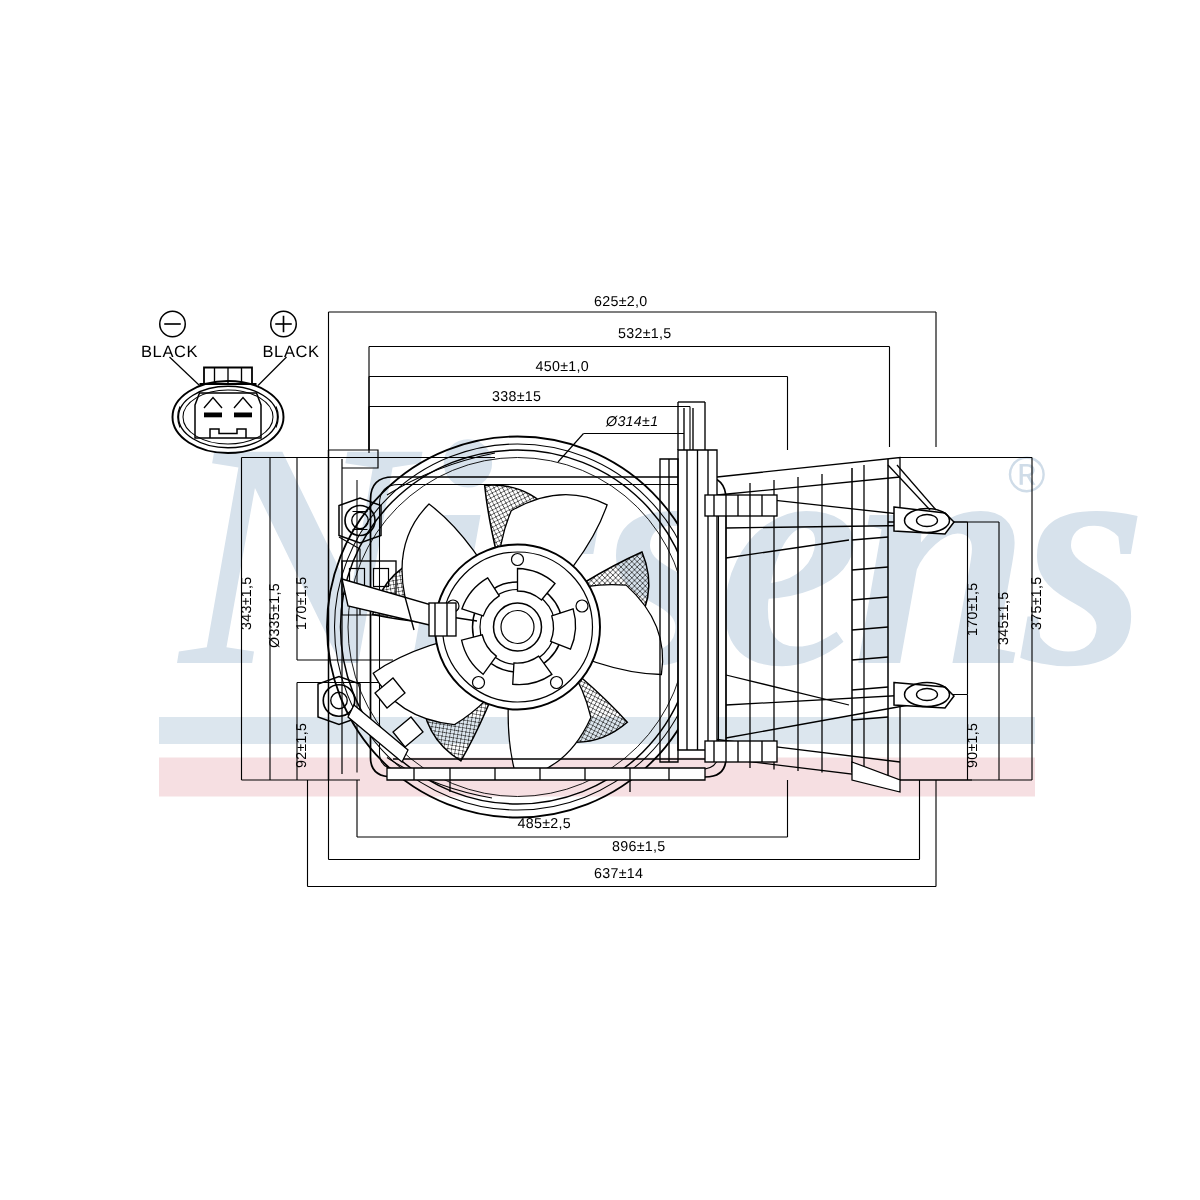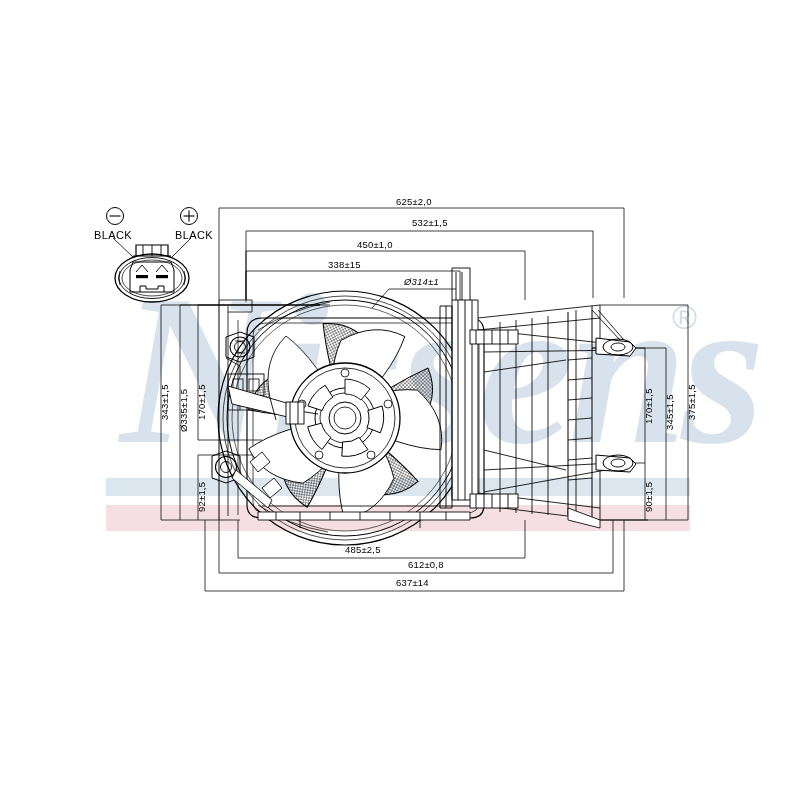--- a/index.html
+++ b/index.html
@@ -333,21 +333,21 @@
     <div class="termlabel" style="left:94px;top:229px;">BLACK</div>
     <div class="termlabel" style="left:175px;top:229px;">BLACK</div>
 
     <div class="dimlabel" style="left:396px;top:196px;">625±2,0</div>
     <div class="dimlabel" style="left:396px;top:217px;margin-left:16px;">532±1,5</div>
     <div class="dimlabel" style="left:357px;top:239px;">450±1,0</div>
     <div class="dimlabel" style="left:328px;top:259px;">338±15</div>
     <div class="dimlabel" style="left:404px;top:276px;font-style:italic;">Ø314±1</div>
 
     <div class="dimlabel" style="left:345px;top:544px;">485±2,5</div>
-    <div class="dimlabel" style="left:408px;top:559px;">612±0,8</div>
+    <div class="dimlabel" style="left:408px;top:559px;">896±1,5</div>
     <div class="dimlabel" style="left:396px;top:577px;">637±14</div>
 
     <div class="dimlabel v" style="left:159px;top:420px;transform:rotate(-90deg);">343±1,5</div>
     <div class="dimlabel v" style="left:178px;top:432px;transform:rotate(-90deg);">Ø335±1,5</div>
     <div class="dimlabel v" style="left:196px;top:420px;transform:rotate(-90deg);">170±1,5</div>
     <div class="dimlabel v" style="left:196px;top:512px;transform:rotate(-90deg);">92±1,5</div>
 
     <div class="dimlabel v" style="left:643px;top:424px;transform:rotate(-90deg);">170±1,5</div>
     <div class="dimlabel v" style="left:664px;top:430px;transform:rotate(-90deg);">345±1,5</div>
     <div class="dimlabel v" style="left:686px;top:420px;transform:rotate(-90deg);">375±1,5</div>

